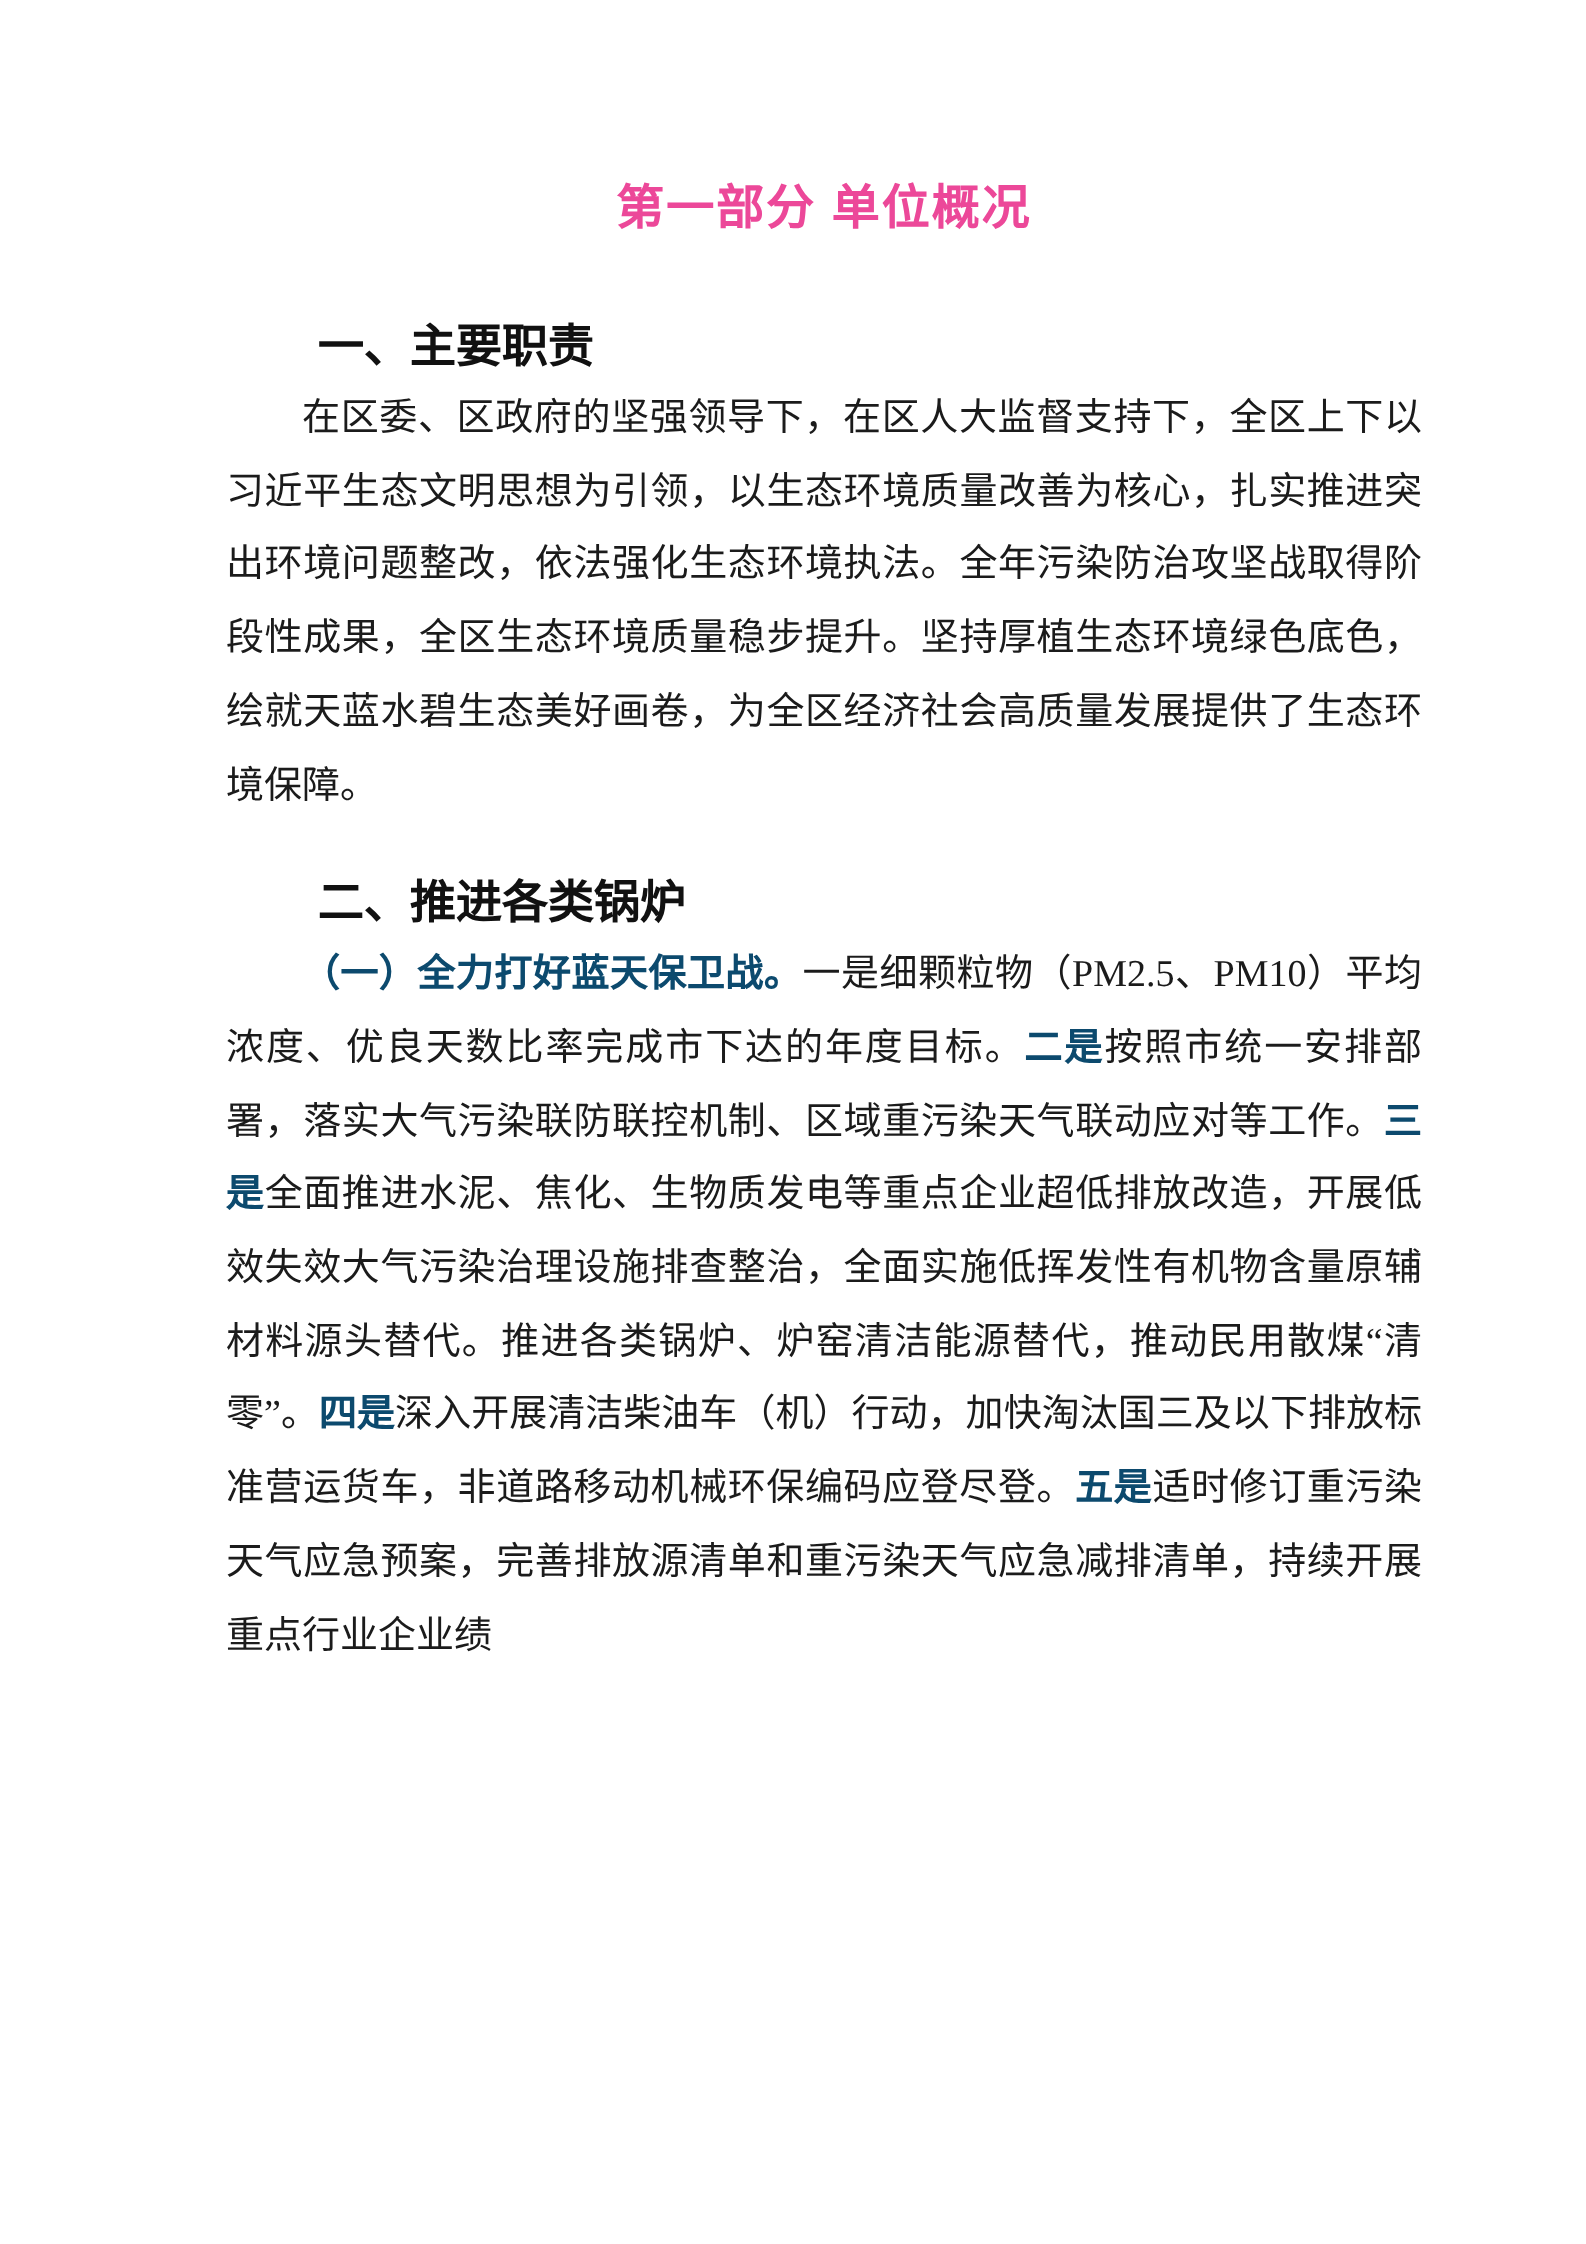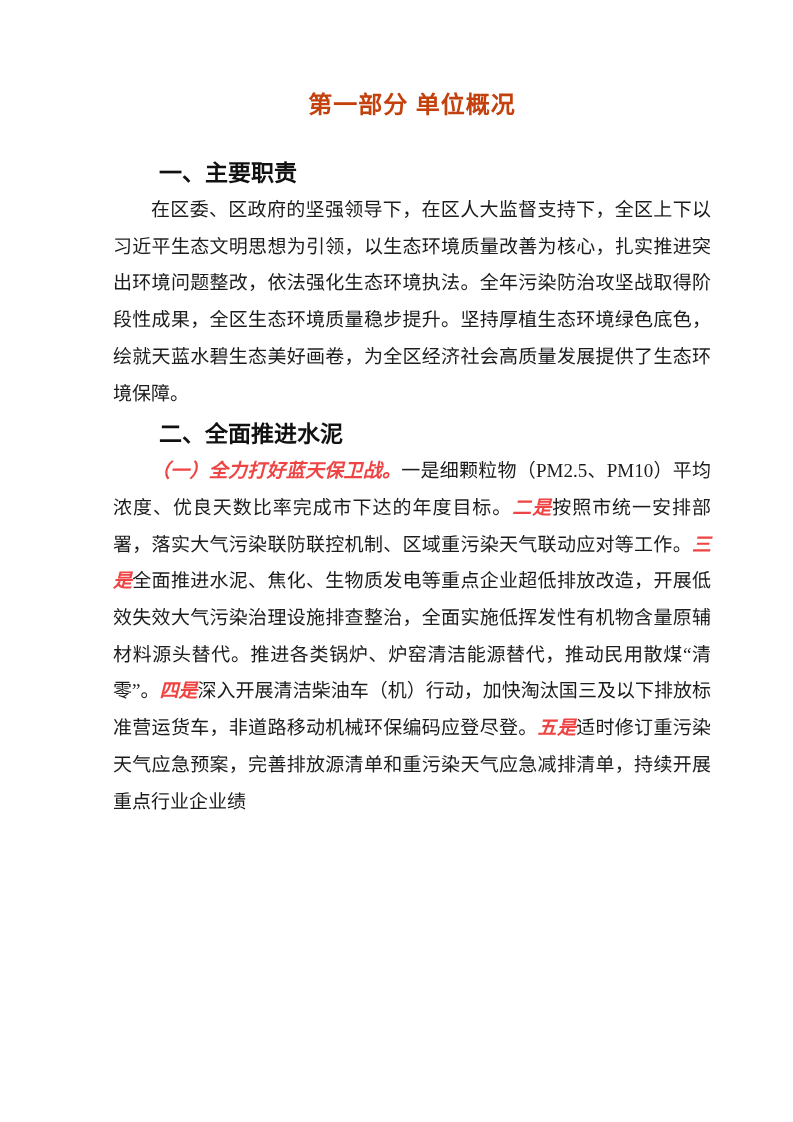--- a/index.html
+++ b/index.html
@@ -21,66 +21,65 @@
     width: 598px;
     box-sizing: content-box;
   }
   .doc-title {
     font-family: "Liberation Sans", "DejaVu Sans", sans-serif;
     font-weight: 700;
     font-size: 24px;
     line-height: 37px;
     text-align: center;
     letter-spacing: 1px;
-    color: #c2410c;
+    color: #ec4899;
     margin: 0 0 32px 0;
   }
   .section-heading {
     font-family: "Liberation Sans", "DejaVu Sans", sans-serif;
     font-weight: 700;
     font-size: 23px;
     line-height: 37px;
     color: #111111;
-    margin: 4px 0 0 0;
+    margin: 21px 0 0 0;
     padding-left: 46px; 
   }
   .para {
     font-family: "Liberation Serif", "DejaVu Serif", serif;
     font-size: 19px;
     line-height: 36.7px;
     margin: 0;
     text-align: justify;
     text-justify: inter-character;
     text-indent: 2em;
     word-break: break-all;
     color: #1b1b1b;
   }
   .run-bold {
     font-weight: 700;
-    color: #ef4444;
-    font-style: italic;
+    color: #0c4a6e;
   }
 </style>
 </head>
 <body>
 
 <div class="page">
   <div class="content">
 
     <h1 class="doc-title">第一部分 单位概况</h1>
 
     <section>
       <h2 class="section-heading">一、主要职责</h2>
       <div>
           <p class="para"><span>在区委、区政府的坚强领导下，在区人大监督支持下，全区上下以习近平生态文明思想为引领，以生态环境质量改善为核心，扎实推进突出环境问题整改，依法强化生态环境执法。全年污染防治攻坚战取得阶段性成果，全区生态环境质量稳步提升。坚持厚植生态环境绿色底色，绘就天蓝水碧生态美好画卷，为全区经济社会高质量发展提供了生态环境保障。</span></p>
         </div>
     </section>
 
     <section>
-      <h2 class="section-heading">二、全面推进水泥</h2>
+      <h2 class="section-heading">二、推进各类锅炉</h2>
     </section>
 
     <section>
       <div>
           <p class="para"><span class="run-bold">（一）全力打好蓝天保卫战。</span><span>一是细颗粒物（PM2.5、PM10）平均浓度、优良天数比率完成市下达的年度目标。</span><span class="run-bold">二是</span><span>按照市统一安排部署，落实大气污染联防联控机制、区域重污染天气联动应对等工作。</span><span class="run-bold">三是</span><span>全面推进水泥、焦化、生物质发电等重点企业超低排放改造，开展低效失效大气污染治理设施排查整治，全面实施低挥发性有机物含量原辅材料源头替代。推进各类锅炉、炉窑清洁能源替代，推动民用散煤“清零”。</span><span class="run-bold">四是</span><span>深入开展清洁柴油车（机）行动，加快淘汰国三及以下排放标准营运货车，非道路移动机械环保编码应登尽登。</span><span class="run-bold">五是</span><span>适时修订重污染天气应急预案，完善排放源清单和重污染天气应急减排清单，持续开展重点行业企业绩</span></p>
         </div>
     </section>
 
   </div>
 </div>

